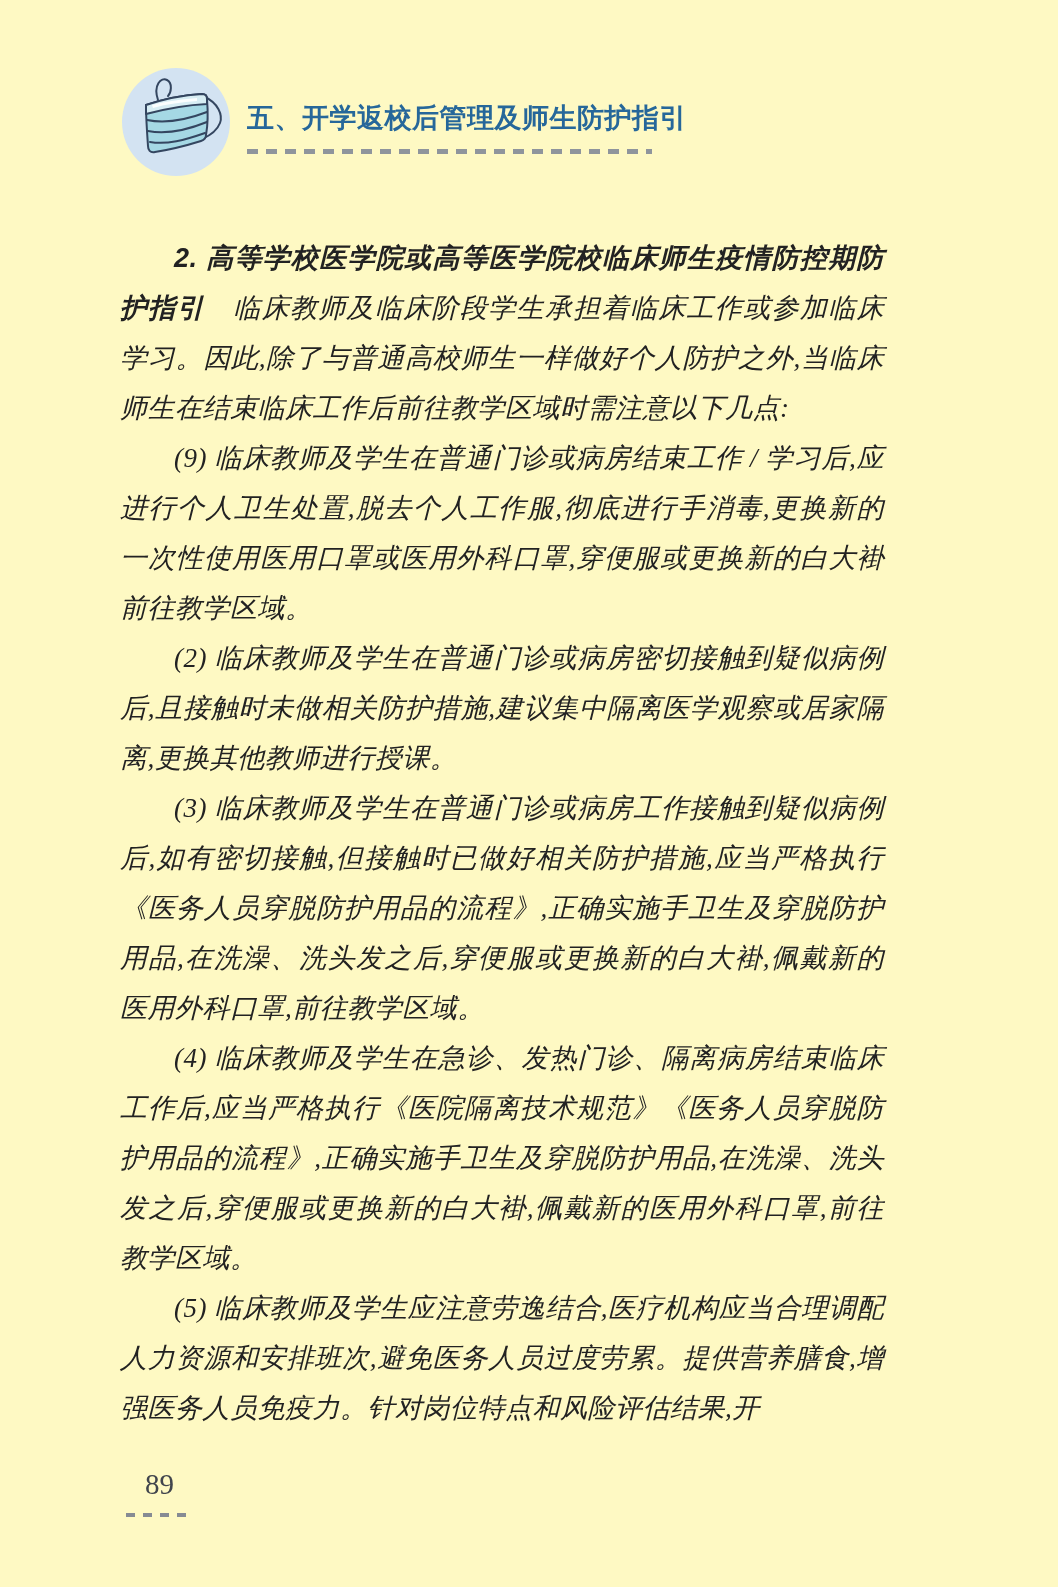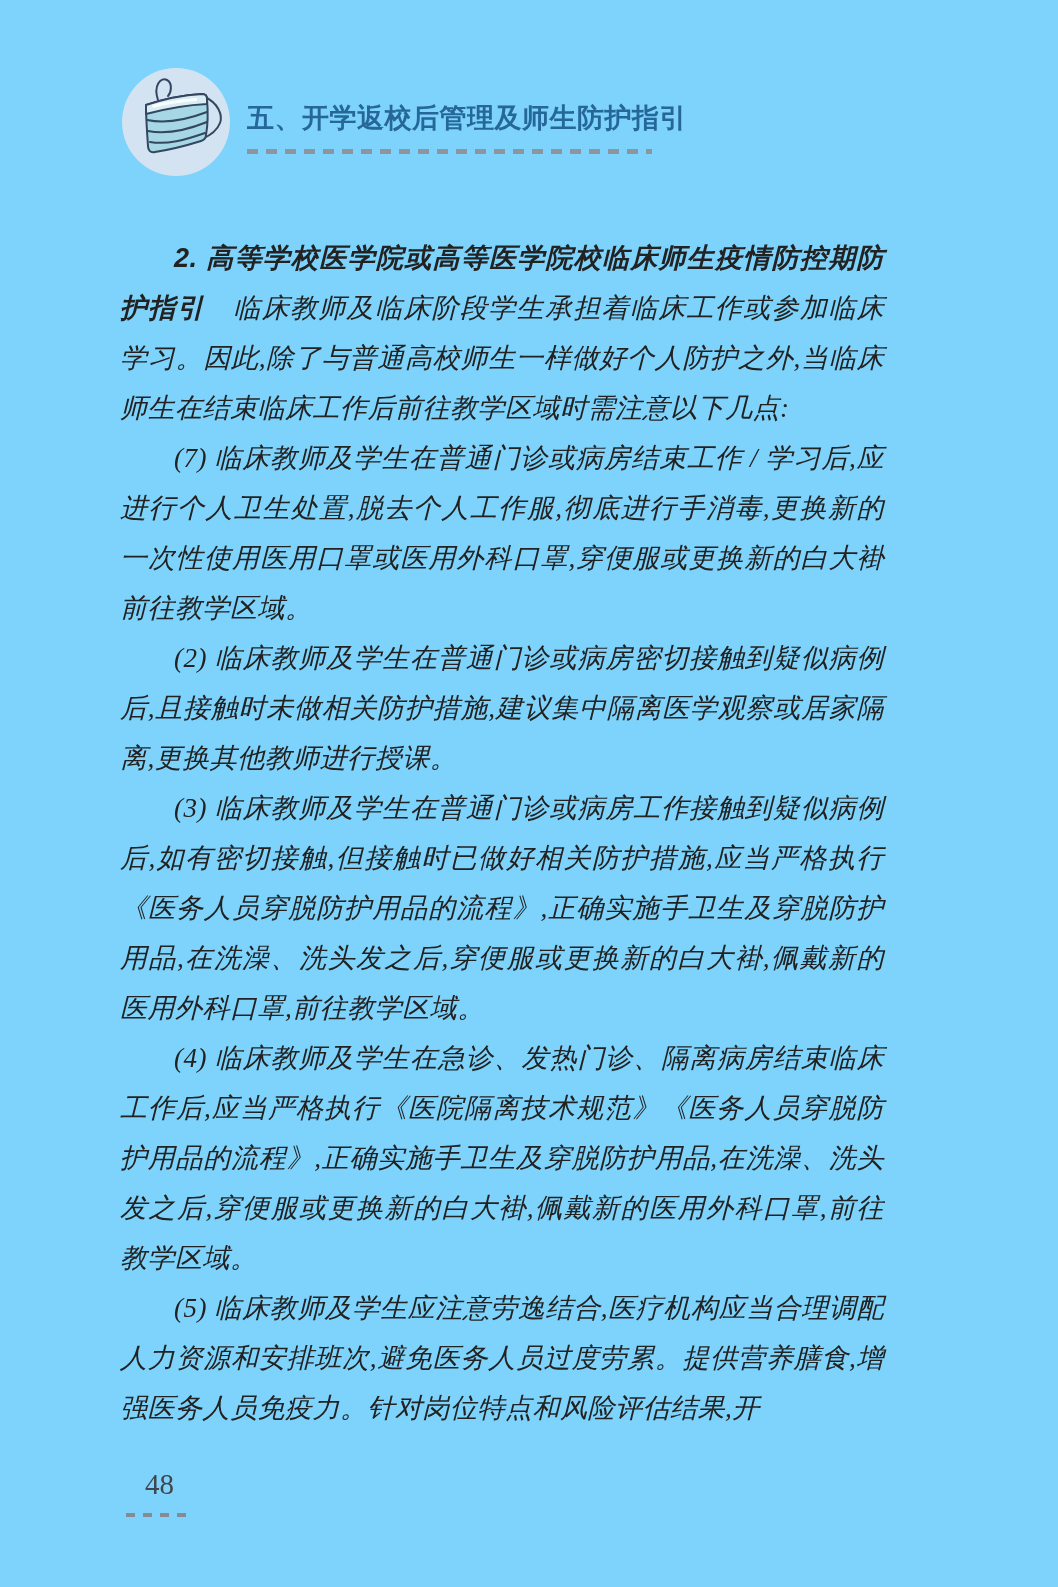--- a/index.html
+++ b/index.html
@@ -1,21 +1,21 @@
 <!DOCTYPE html>
 <html><head>
 <meta charset="utf-8">
 <style>
   * { margin: 0; padding: 0; box-sizing: border-box; }
   html, body { background: #ffffff; }
   .page {
     position: relative;
     width: 1058px;
     height: 1587px;
-    background: #7dd3fc;
+    background: #fef9c3;
     overflow: hidden;
     font-family: "Liberation Serif", "DejaVu Serif", serif;
   }
 
   
   .icon-circle {
     position: absolute;
     left: 122px;
     top: 68px;
     width: 108px;
@@ -110,27 +110,27 @@
   </div>
 
   <div class="title-block">
     <div class="chapter-title">五、开学返校后管理及师生防护指引</div>
     <div class="title-divider"></div>
   </div>
 
   <div class="main">
     <p class="para"><span class="lead">2. 高等学校医学院或高等医学院校临床师生疫情防控期防护指引</span><span>　临床教师及临床阶段学生承担着临床工作或参加临床学习。因此,除了与普通高校师生一样做好个人防护之外,当临床师生在结束临床工作后前往教学区域时需注意以下几点:</span></p>
 
-    <p class="para">(7) 临床教师及学生在普通门诊或病房结束工作 / 学习后,应进行个人卫生处置,脱去个人工作服,彻底进行手消毒,更换新的一次性使用医用口罩或医用外科口罩,穿便服或更换新的白大褂前往教学区域。</p>
+    <p class="para">(9) 临床教师及学生在普通门诊或病房结束工作 / 学习后,应进行个人卫生处置,脱去个人工作服,彻底进行手消毒,更换新的一次性使用医用口罩或医用外科口罩,穿便服或更换新的白大褂前往教学区域。</p>
 
     <p class="para">(2) 临床教师及学生在普通门诊或病房密切接触到疑似病例后,且接触时未做相关防护措施,建议集中隔离医学观察或居家隔离,更换其他教师进行授课。</p>
 
     <p class="para">(3) 临床教师及学生在普通门诊或病房工作接触到疑似病例后,如有密切接触,但接触时已做好相关防护措施,应当严格执行《医务人员穿脱防护用品的流程》,正确实施手卫生及穿脱防护用品,在洗澡、洗头发之后,穿便服或更换新的白大褂,佩戴新的医用外科口罩,前往教学区域。</p>
 
     <p class="para">(4) 临床教师及学生在急诊、发热门诊、隔离病房结束临床工作后,应当严格执行《医院隔离技术规范》《医务人员穿脱防护用品的流程》,正确实施手卫生及穿脱防护用品,在洗澡、洗头发之后,穿便服或更换新的白大褂,佩戴新的医用外科口罩,前往教学区域。</p>
 
     <p class="para">(5) 临床教师及学生应注意劳逸结合,医疗机构应当合理调配人力资源和安排班次,避免医务人员过度劳累。提供营养膳食,增强医务人员免疫力。针对岗位特点和风险评估结果,开</p>
   </div>
 
-  <div class="pagenum">48</div>
+  <div class="pagenum">89</div>
   <div class="footer-dash"></div>
 
 </div>
 
 </body></html>

